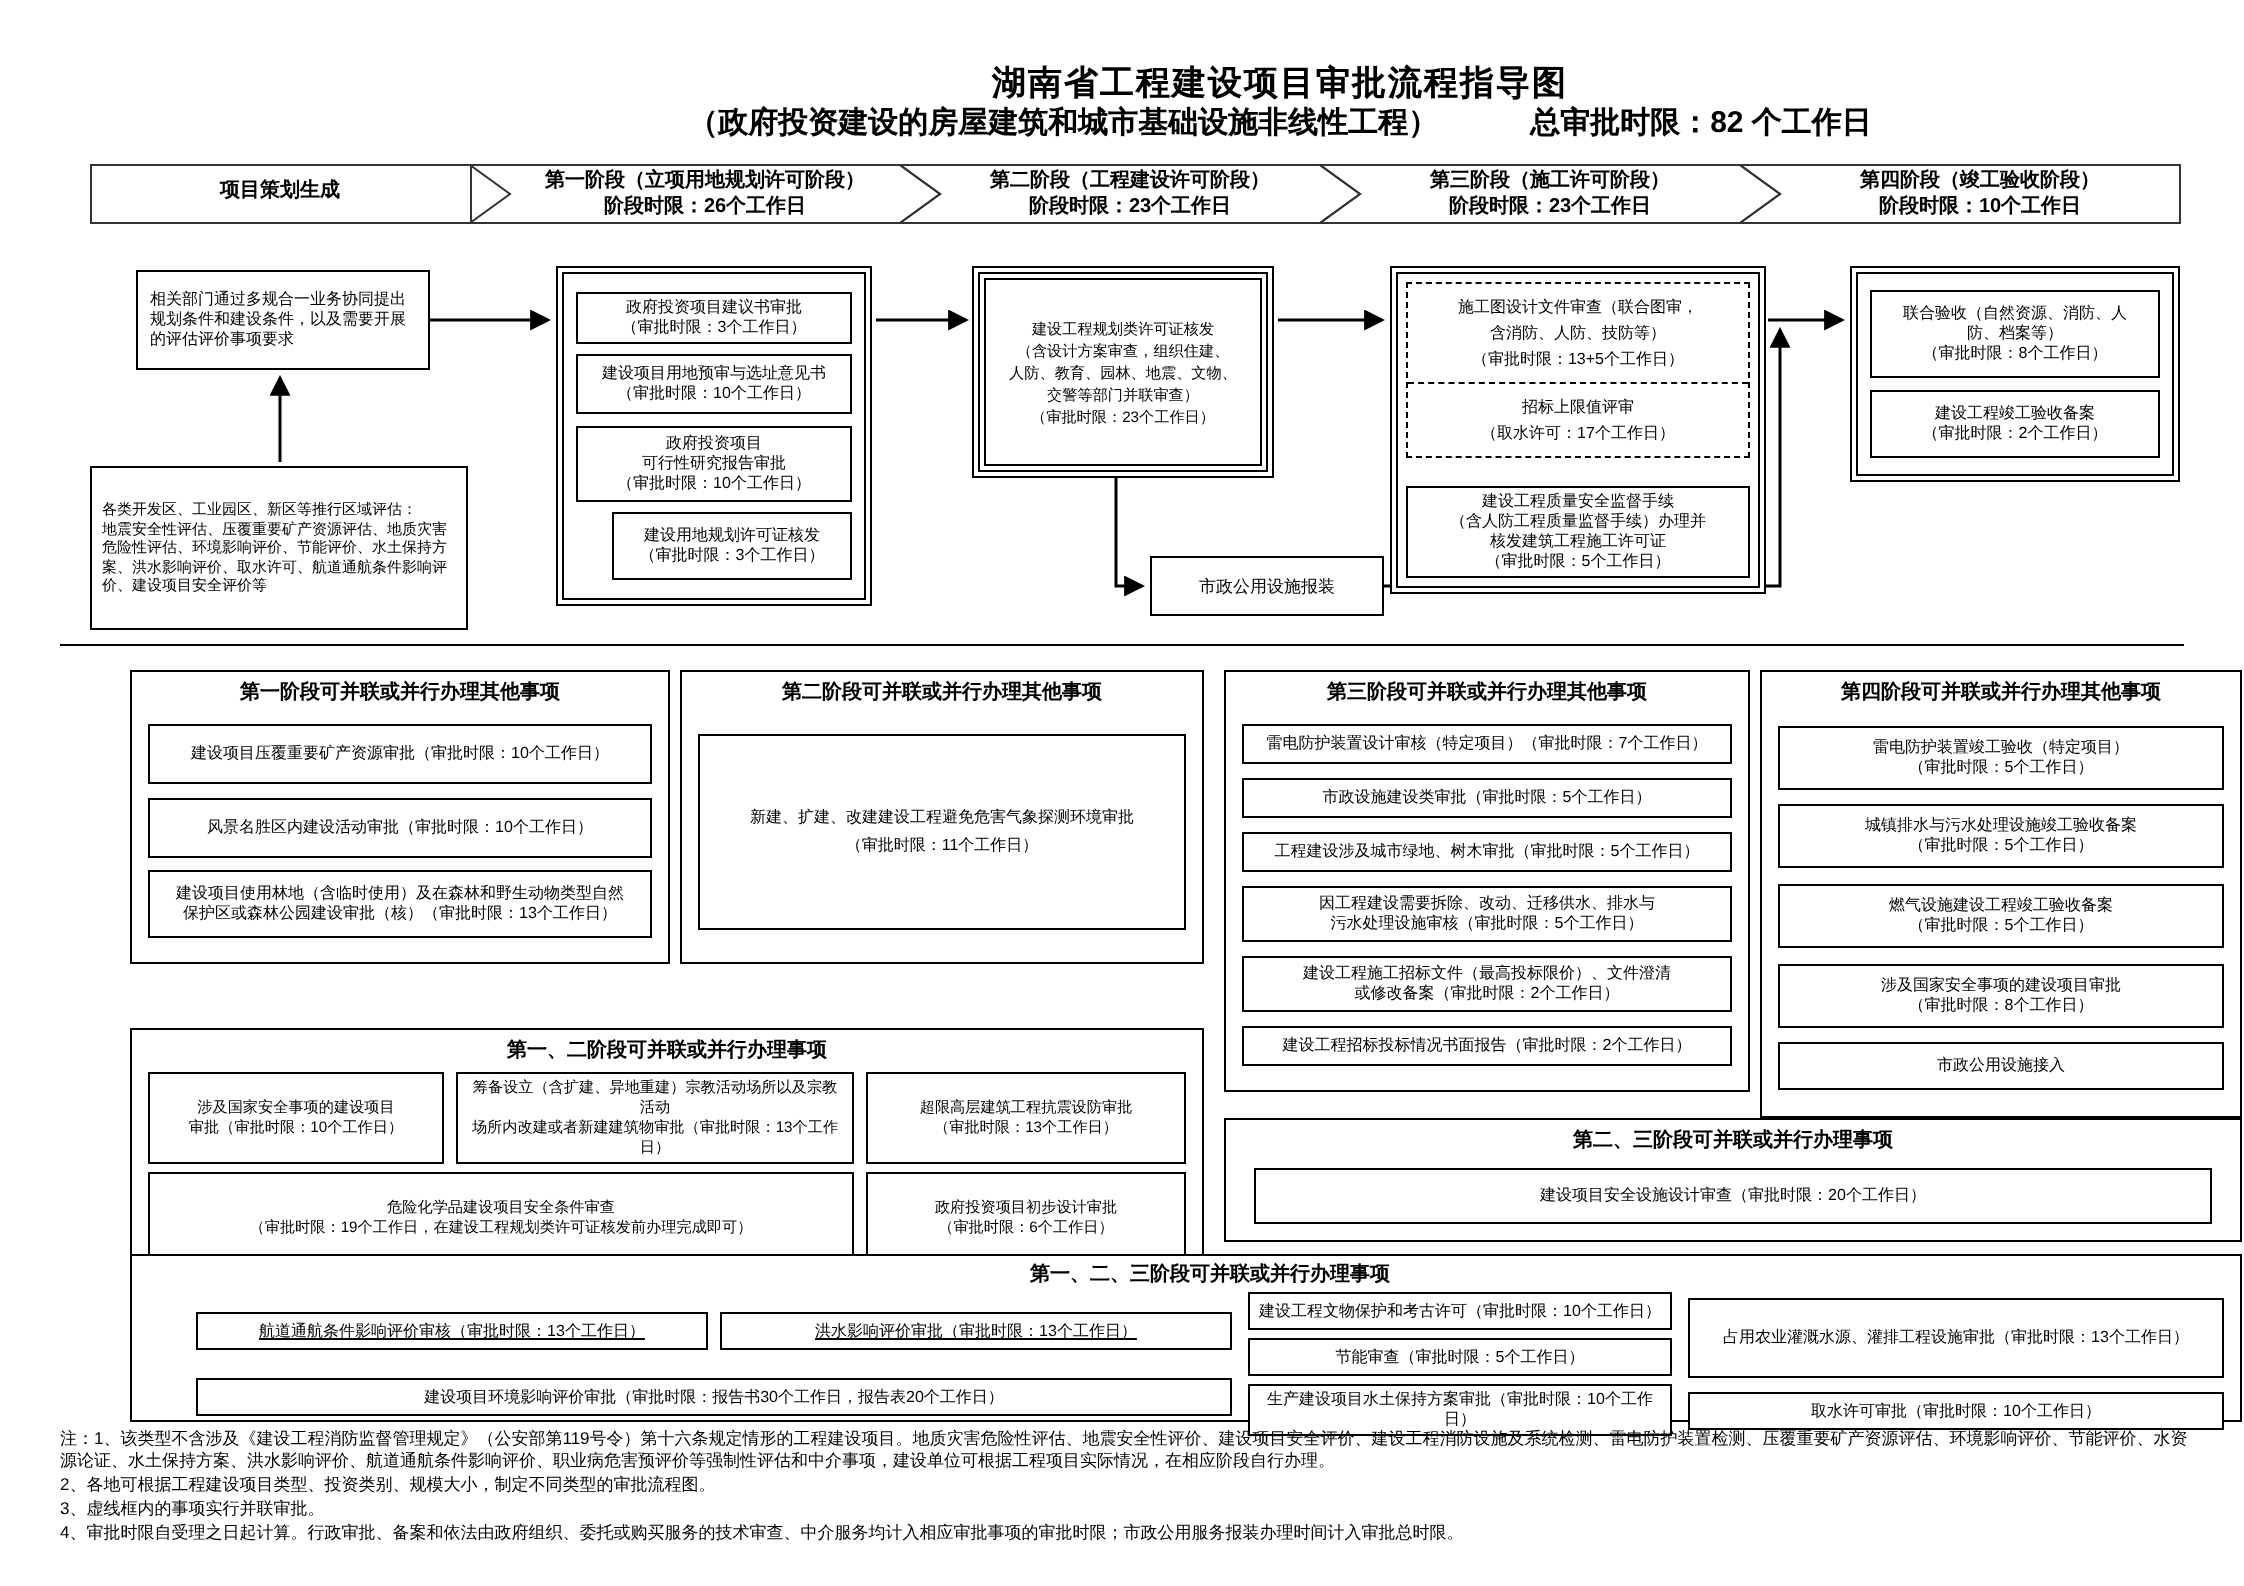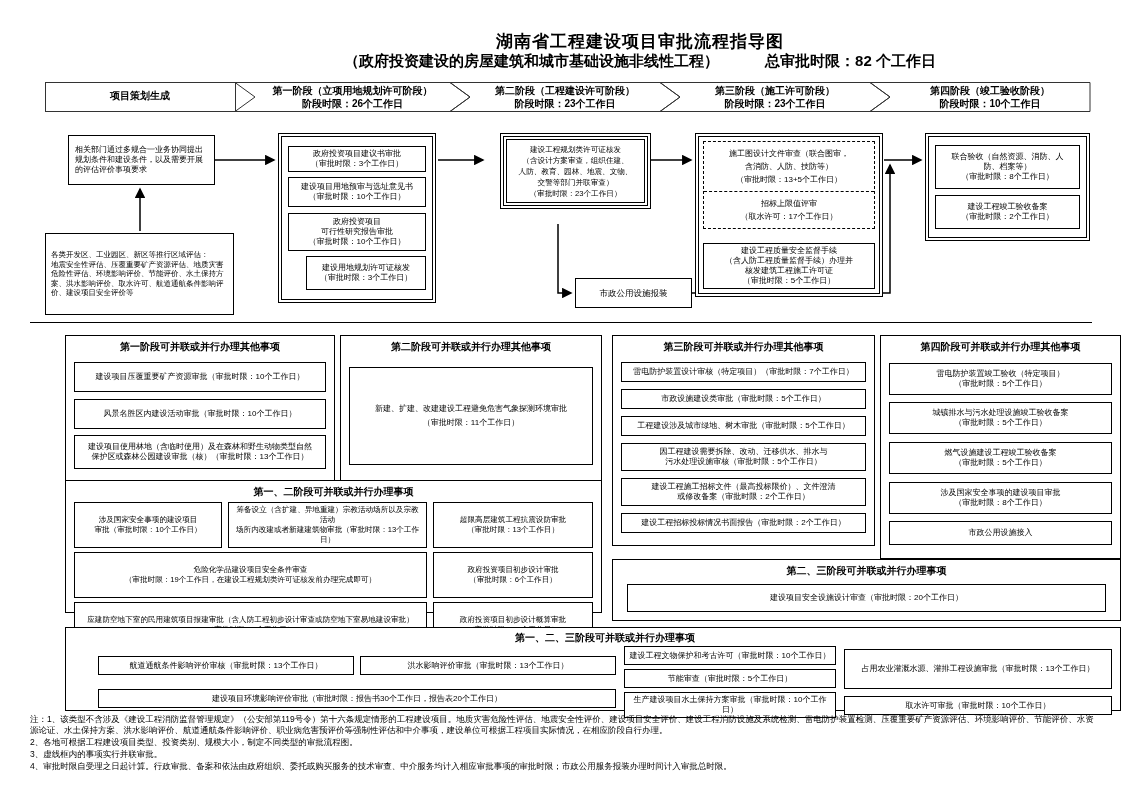--- a/index.html
+++ b/index.html
@@ -24,21 +24,21 @@
   .panel { border:1.4px solid #000; background:#fff; display:flex; flex-direction:column; padding:3px 8px 5px 8px; }
   .panel-h { font-weight:bold; font-size:10px; line-height:16px; text-align:center; flex:0 0 auto; }
   .pboxes { flex:1 1 auto; display:flex; flex-direction:column; justify-content:space-evenly; }
   .pbox { border:1px solid #000; background:#fff; display:flex; align-items:center; justify-content:center;
           text-align:center; font-size:8px; line-height:10px; padding:2px 4px; min-height:20px; box-sizing:border-box; }
   .grid12 { flex:1; display:grid; grid-template-columns:148px 1fr 160px; grid-auto-rows:1fr; gap:4px 6px; padding-top:2px; }
   .span2 { grid-column:1 / 3; }
   .s123-content { flex:1; display:flex; gap:8px; padding-top:2px; }
   .colstack { display:flex; flex-direction:column; justify-content:space-evenly; gap:4px; }
   .row2 { display:flex; gap:6px; }
-  .row2 > .pbox { flex:1; }
+  .row2 > .pbox { flex:1;text-decoration:underline; }
   .notes { font-size:8.5px; line-height:11px; }
   .notes p { margin:0 0 1px 0; }
   svg.wire { position:absolute; left:0; top:0; pointer-events:none; }
 </style>
 </head>
 <body>
 
 <div class="page">
 
   <svg class="wire" width="1122" height="793" viewBox="0 0 1122 793">
@@ -93,21 +93,21 @@
       <div class="box pre bb" style="min-height:30px;">建设项目用地预审与选址意见书
 （审批时限：10个工作日）</div>
       <div class="box pre" style="min-height:38px;">政府投资项目
 可行性研究报告审批
 （审批时限：10个工作日）</div>
       <div class="box pre" style="min-height:34px;margin-left:18px;">建设用地规划许可证核发
 （审批时限：3个工作日）</div>
     </div>
   </div>
 
-  <div class="abs dbl" style="left:500px;top:133px;width:151px;height:76px;">
+  <div class="abs dbl" style="left:486px;top:133px;width:151px;height:106px;">
     <div class="dbl-in" style="padding:2px;">
       <div class="box pre bb" style="height:100%;font-size:7.6px;line-height:11px;">建设工程规划类许可证核发
 （含设计方案审查，组织住建、
 人防、教育、园林、地震、文物、
 交警等部门并联审查）
 （审批时限：23个工作日）</div>
     </div>
   </div>
 
   <div class="abs box" style="left:575px;top:278px;width:117px;height:30px;font-size:8.5px;">市政公用设施报装</div>
@@ -180,21 +180,21 @@
       <div class="pbox pre" style="min-height:32px;">城镇排水与污水处理设施竣工验收备案
 （审批时限：5个工作日）</div>
       <div class="pbox pre" style="min-height:32px;">燃气设施建设工程竣工验收备案
 （审批时限：5个工作日）</div>
       <div class="pbox pre" style="min-height:32px;">涉及国家安全事项的建设项目审批
 （审批时限：8个工作日）</div>
       <div class="pbox" style="min-height:24px;">市政公用设施接入</div>
     </div>
   </div>
 
-  <div class="abs panel" style="left:65px;top:480px;width:537px;height:133px;">
+  <div class="abs panel" style="left:65px;top:514px;width:537px;height:133px;">
     <div class="panel-h">第一、二阶段可并联或并行办理事项</div>
     <div class="grid12">
       <div class="pbox pre" style="font-size:7.6px;">涉及国家安全事项的建设项目
 审批（审批时限：10个工作日）</div>
       <div class="pbox pre" style="font-size:7.6px;">筹备设立（含扩建、异地重建）宗教活动场所以及宗教活动
 场所内改建或者新建建筑物审批（审批时限：13个工作日）</div>
       <div class="pbox pre" style="font-size:7.6px;">超限高层建筑工程抗震设防审批
 （审批时限：13个工作日）</div>
       <div class="pbox pre span2" style="font-size:7.6px;">危险化学品建设项目安全条件审查
 （审批时限：19个工作日，在建设工程规划类许可证核发前办理完成即可）</div>

